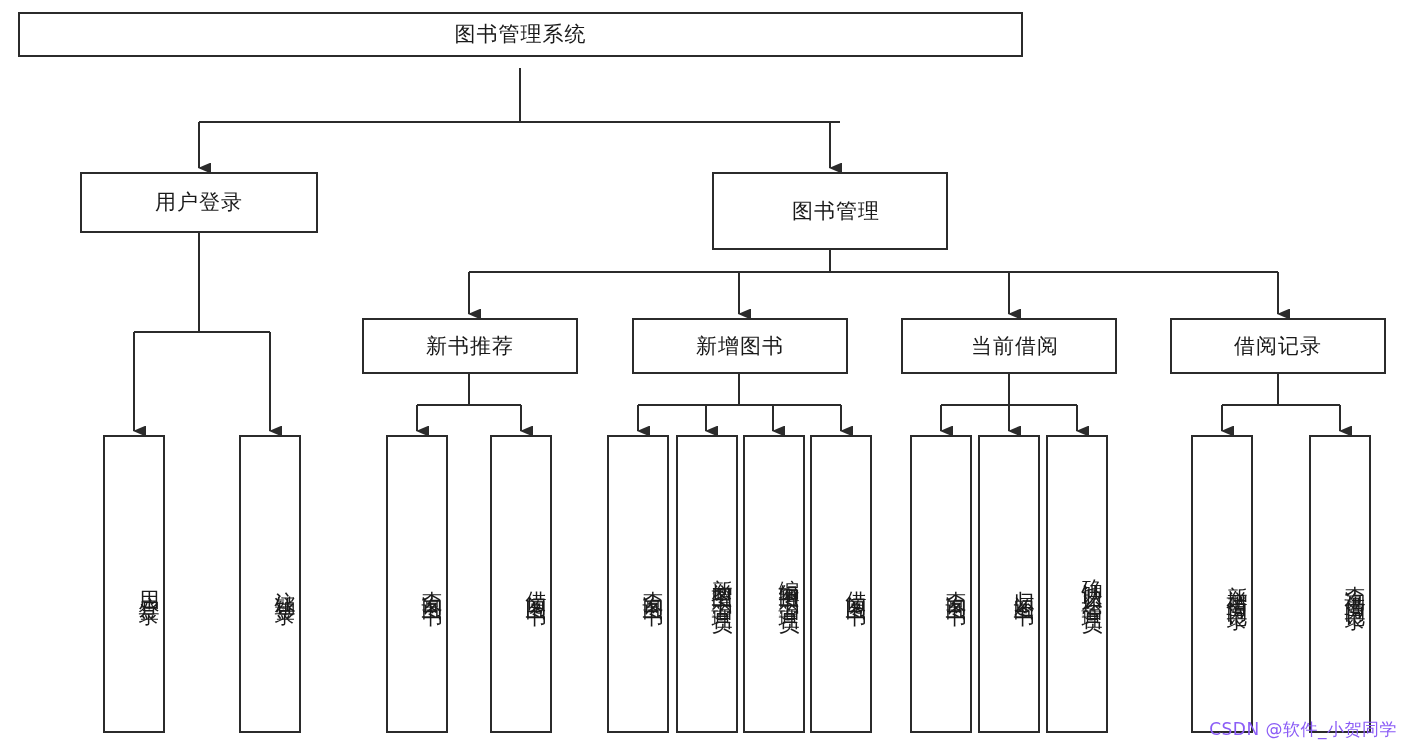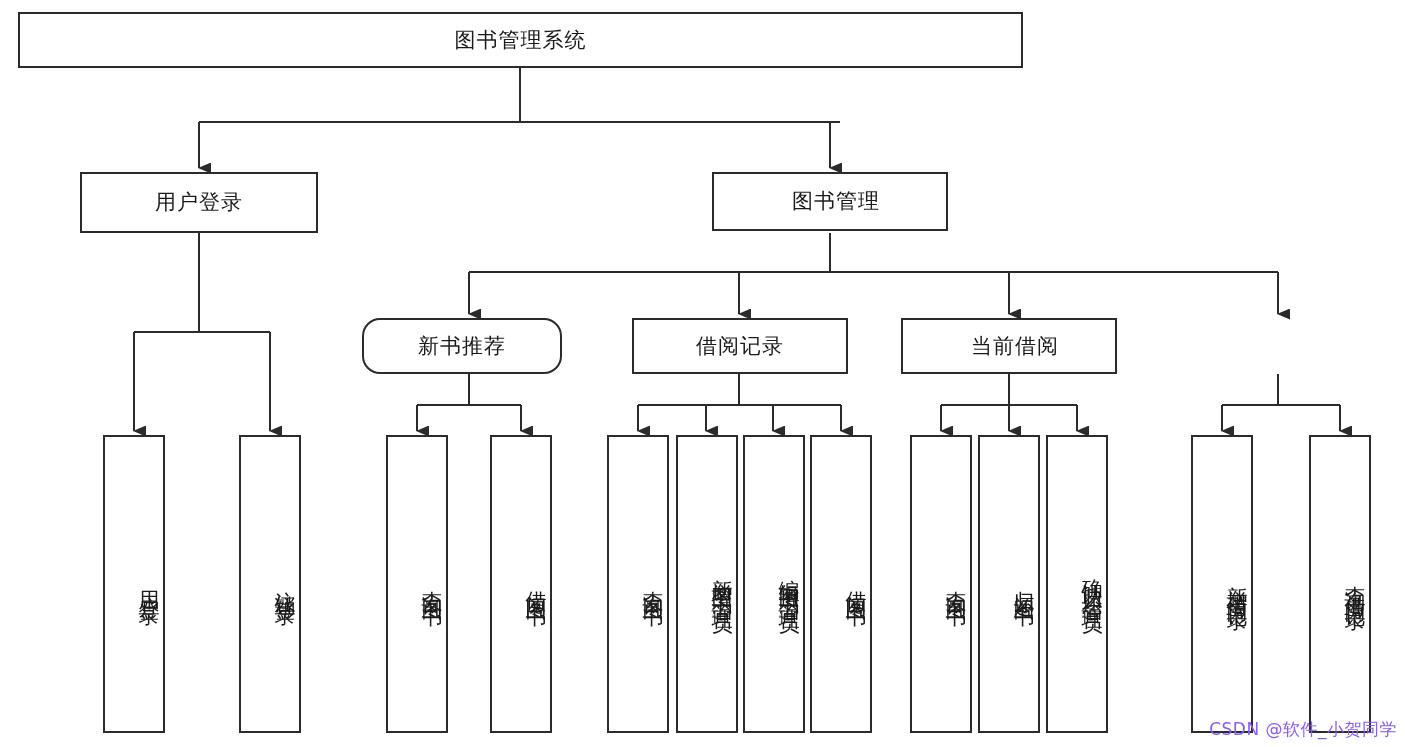--- a/index.html
+++ b/index.html
@@ -116,39 +116,42 @@
       <path d="M1009,405 L1009,431" marker-end="url(#arrowhead)"></path>
       <path d="M1077,405 L1077,431" marker-end="url(#arrowhead)"></path>
 
       <path d="M1278,374 L1278,405"></path>
       <path d="M1222,405 L1340,405"></path>
       <path d="M1222,405 L1222,431" marker-end="url(#arrowhead)"></path>
       <path d="M1340,405 L1340,431" marker-end="url(#arrowhead)"></path>
     </g>
   </svg>
 
-  <div class="node horiz" style="left:18px; top:12px; width:1005px; height:56px;">
+  <div class="node horiz" style="left:18px; top:12px; width:1005px; height:45px;">
     <span>图书管理系统</span>
   </div>
 
   <div class="node horiz" style="left:80px; top:172px; width:238px; height:61px;">
     <span>用户登录</span>
   </div>
-  <div class="node horiz" style="left:712px; top:172px; width:236px; height:59px;padding-left:16px;">
+  <div class="node horiz" style="left:712px; top:172px; width:236px; height:78px;padding-left:16px;">
     <span>图书管理</span>
   </div>
 
-  <div class="node horiz" style="left:362px; top:318px; width:200px; height:56px;border-radius:18px;">
+  <div class="node horiz" style="left:362px; top:318px; width:216px; height:56px;">
     <span>新书推荐</span>
   </div>
   <div class="node horiz" style="left:632px; top:318px; width:216px; height:56px;">
-    <span>借阅记录</span>
+    <span>新增图书</span>
   </div>
   <div class="node horiz" style="left:901px; top:318px; width:216px; height:56px;padding-left:16px;">
     <span>当前借阅</span>
+  </div>
+  <div class="node horiz" style="left:1170px; top:318px; width:216px; height:56px;">
+    <span>借阅记录</span>
   </div>
 
   <div class="node vert" style="left:103px; top:435px; width:62px; height:298px;">
     <span class="vlabel">用户登录</span>
   </div>
   <div class="node vert" style="left:239px; top:435px; width:62px; height:298px;">
     <span class="vlabel">注销登录</span>
   </div>
 
   <div class="node vert" style="left:386px; top:435px; width:62px; height:298px;">

